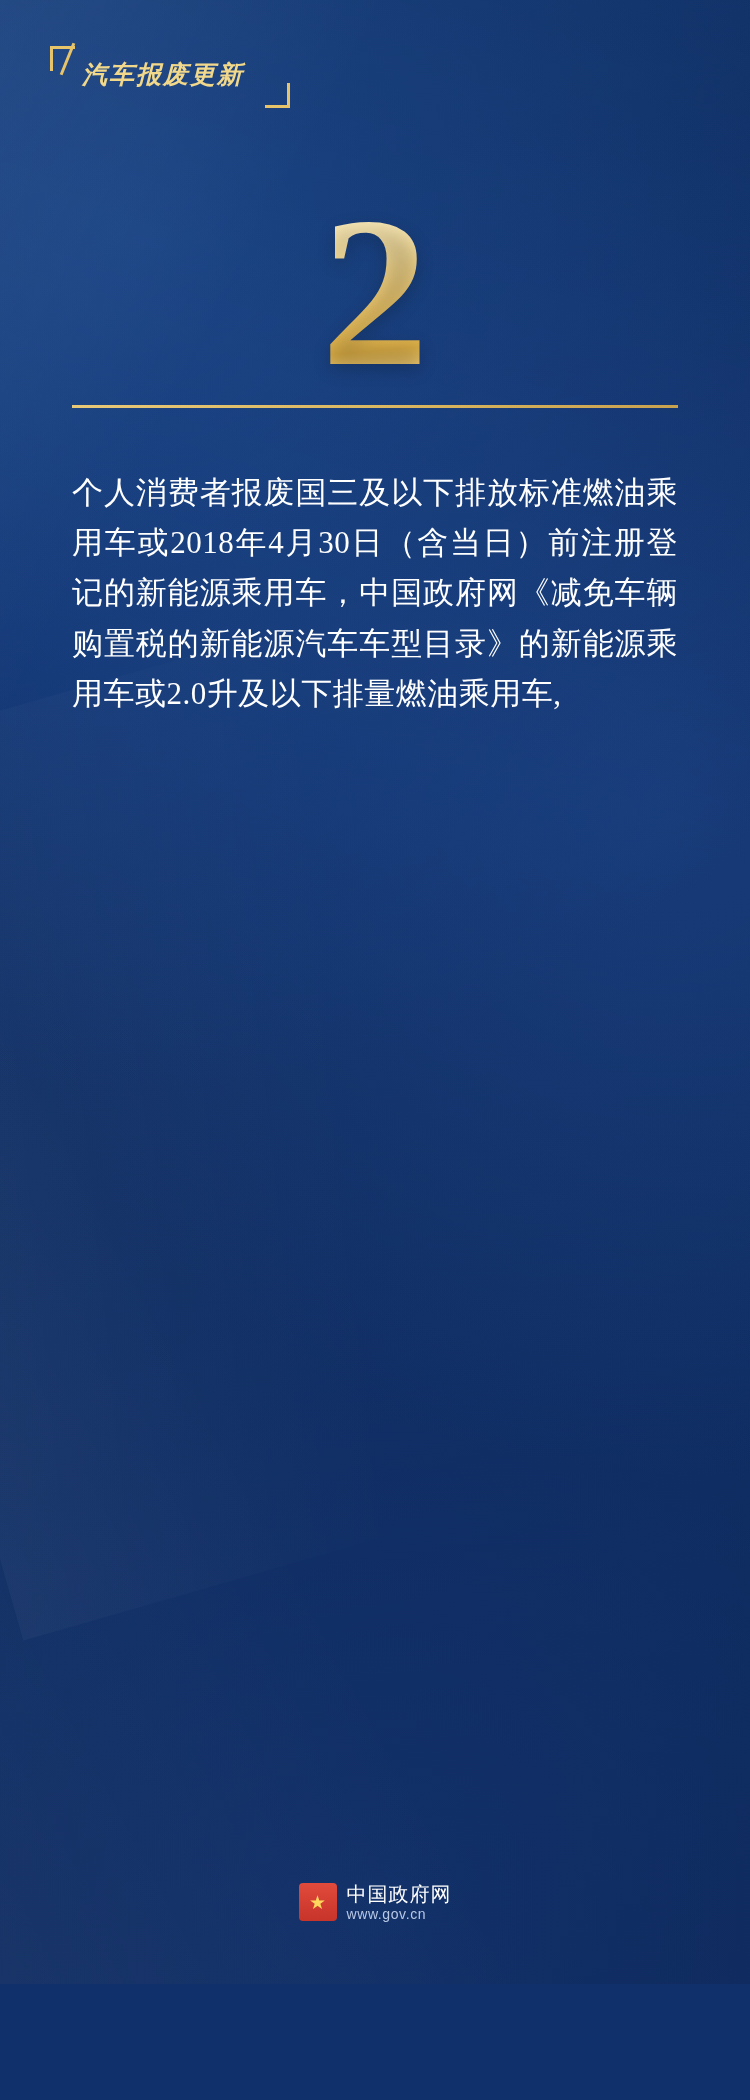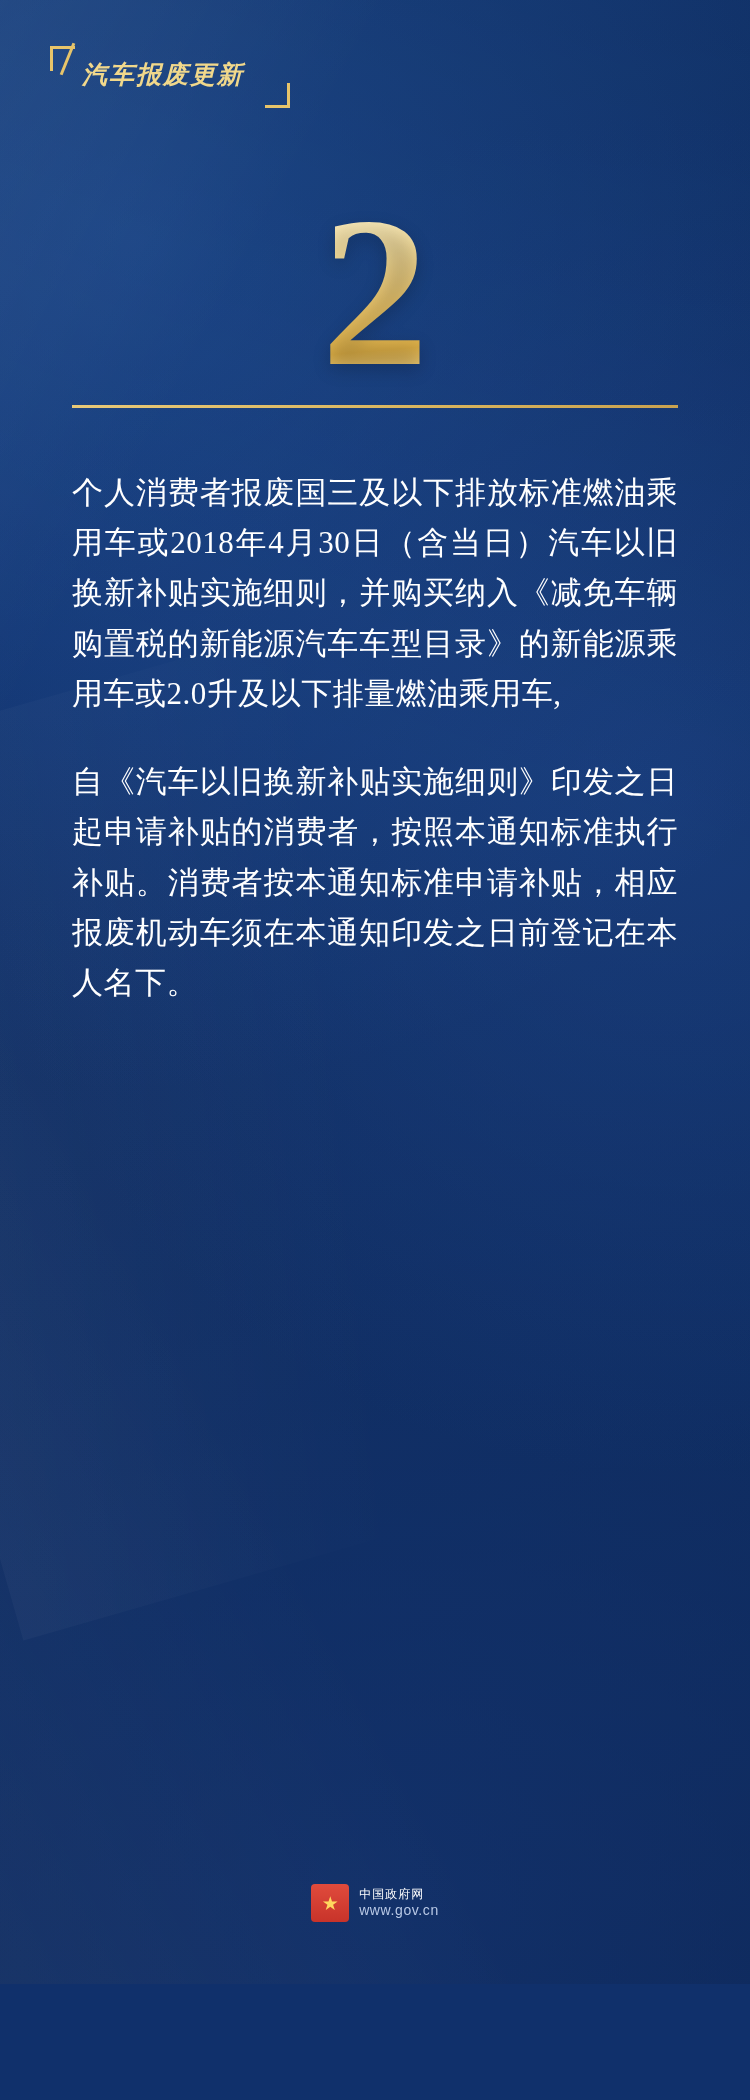--- a/index.html
+++ b/index.html
@@ -212,21 +212,21 @@
     text-align: center;
   }
   .brand-txt {
     display: flex;
     flex-direction: column;
     justify-content: center;
     line-height: 1.15;
   }
   .brand-name {
     font-family: "Liberation Sans", sans-serif;
-    font-size: 12px;
+    font-size: 20px;
     color: #ffffff;
     letter-spacing: 1px;
   }
   .brand-sub {
     font-family: "Liberation Sans", sans-serif;
     font-size: 14px;
     color: #b9c9e6;
     letter-spacing: 0.6px;
   }
 </style>
@@ -244,22 +244,21 @@
 
   <div class="hero">
     <div class="hero-inner">
       <span class="hero-num">2</span>
     </div>
   </div>
 
   <div class="divider"></div>
 
   <div class="body-wrap">
-    <p class="para">个人消费者报废国三及以下排放标准燃油乘用车或2018年4月30日（含当日）汽车以旧换新补贴实施细则，并购买纳入《减免车辆购置税的新能源汽车车型目录》的新能源乘用车或2.0升及以下排量燃油乘用车,</p>
-    <p class="para last">自《汽车以旧换新补贴实施细则》印发之日起申请补贴的消费者，按照本通知标准执行补贴。消费者按本通知标准申请补贴，相应报废机动车须在本通知印发之日前登记在本人名下。</p>
+    <p class="para">个人消费者报废国三及以下排放标准燃油乘用车或2018年4月30日（含当日）前注册登记的新能源乘用车，中国政府网《减免车辆购置税的新能源汽车车型目录》的新能源乘用车或2.0升及以下排量燃油乘用车,</p>
   </div>
 
   <div class="footer">
     <div class="brand">
       <span class="brand-mark">
         <span class="star">★</span>
       </span>
       <span class="brand-txt">
         <span class="brand-name">中国政府网</span>
         <span class="brand-sub">www.gov.cn</span>

